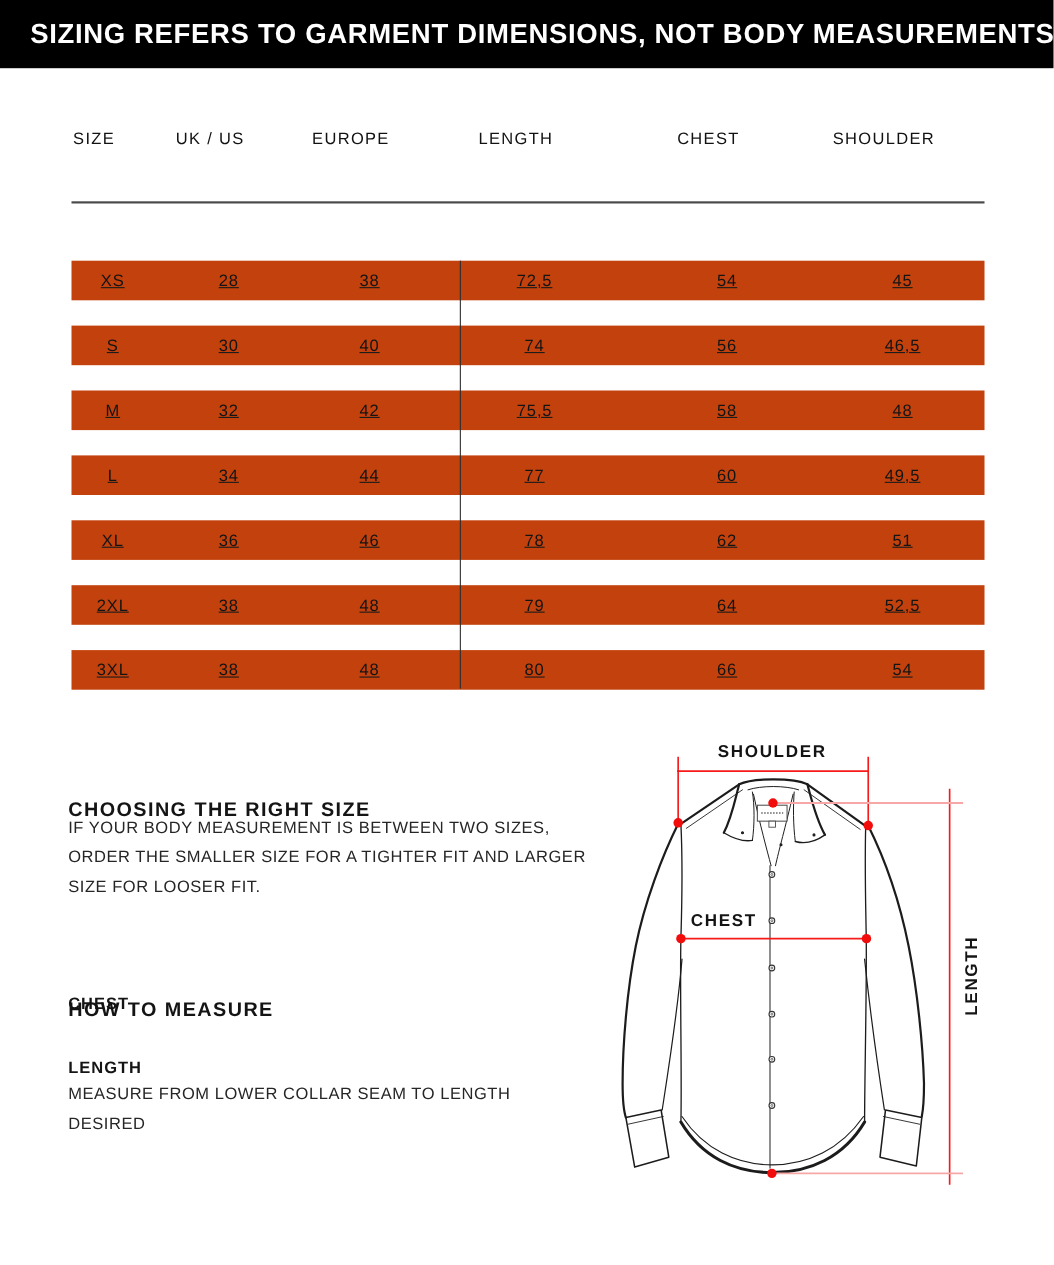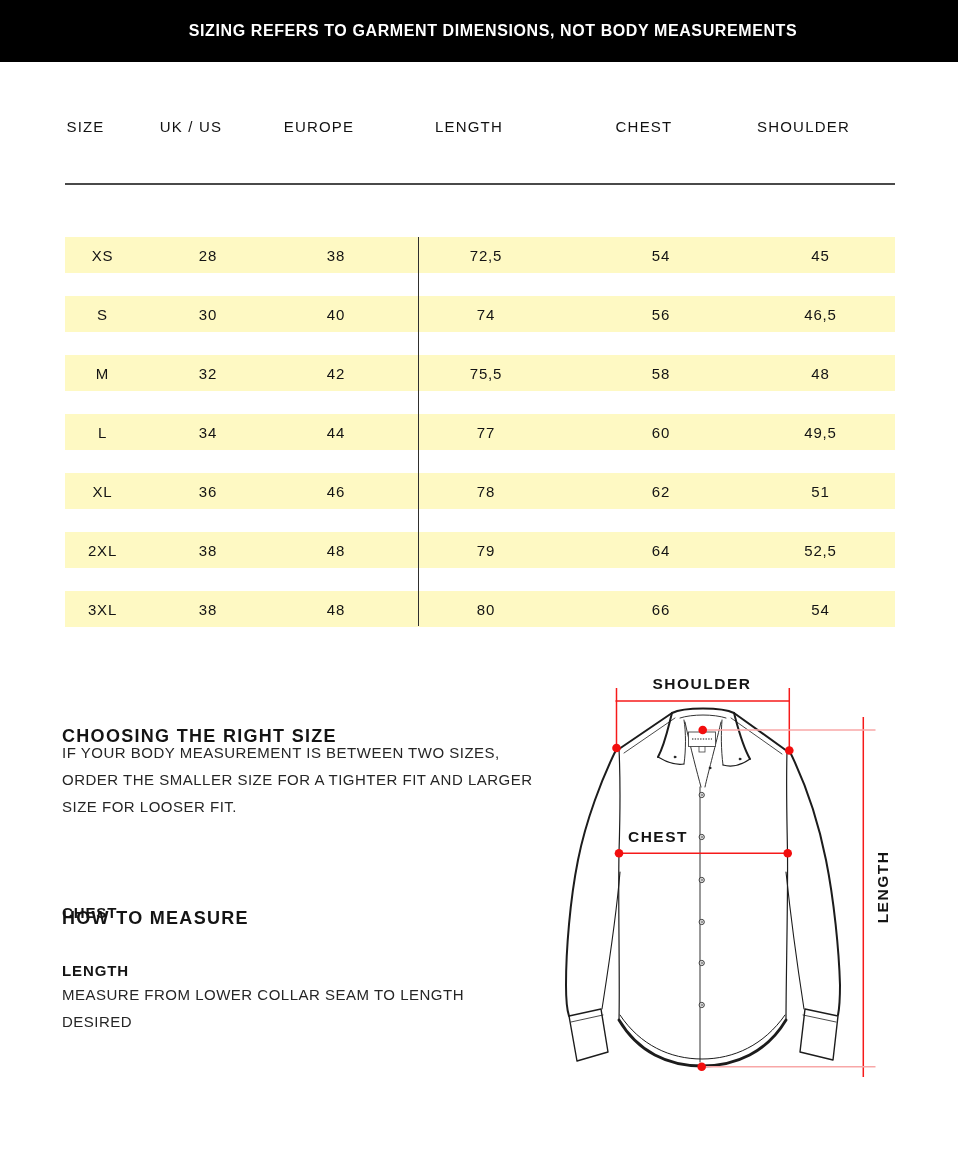--- a/index.html
+++ b/index.html
@@ -7,37 +7,37 @@
   .page {
     position:relative; width:958px; height:1150px; background:#ffffff;
     font-family:"Liberation Sans", sans-serif; color:#1c1c1c; overflow:hidden;
   }
   
   .banner {
     position:absolute; left:0; top:0; width:958px; height:62px;
     background:#000000; display:flex; align-items:center; justify-content:center;
   }
   .banner-text {
-    color:#ffffff; font-size:16px; font-weight:700; letter-spacing:0.6px; white-space:nowrap;margin-left:28px;
+    color:#ffffff; font-size:25px; font-weight:700; letter-spacing:0.6px; white-space:nowrap;margin-left:28px;
   }
   
   .thead {
     position:absolute; left:48px; top:110px; width:830px; height:32px;
     display:grid; grid-template-columns:75px 136px 120px 180px 170px 149px; align-items:center;
   }
   .th {
     text-align:center; font-size:15px; letter-spacing:1.2px; color:#121212; font-weight:400;
   }
   .rule {
     position:absolute; left:65px; top:183px; width:830px; height:2px; background:#4a4a4a;
   }
   .tbody { position:absolute; left:65px; top:237px; width:830px; }
   .trow {
-    height:36px; margin-bottom:23px; background:#fef9c3;
-    display:grid; grid-template-columns:75px 136px 120px 180px 170px 149px; align-items:center;
+    height:36px; margin-bottom:23px; background:#c2410c;
+    display:grid; grid-template-columns:75px 136px 120px 180px 170px 149px; align-items:center;text-decoration:underline;
   }
   .td { text-align:center; font-size:15px; letter-spacing:0.8px; color:#141414; }
   .col-divider {
     position:absolute; left:418px; top:237px; width:1px; height:389px; background:#2e2e2e;
   }
   
   .section-heading {
     position:absolute; left:62px; font-size:18px; font-weight:700; letter-spacing:1.3px; color:#141414;margin-top:32px;
   }
   .choosing-heading { top:694px; }

